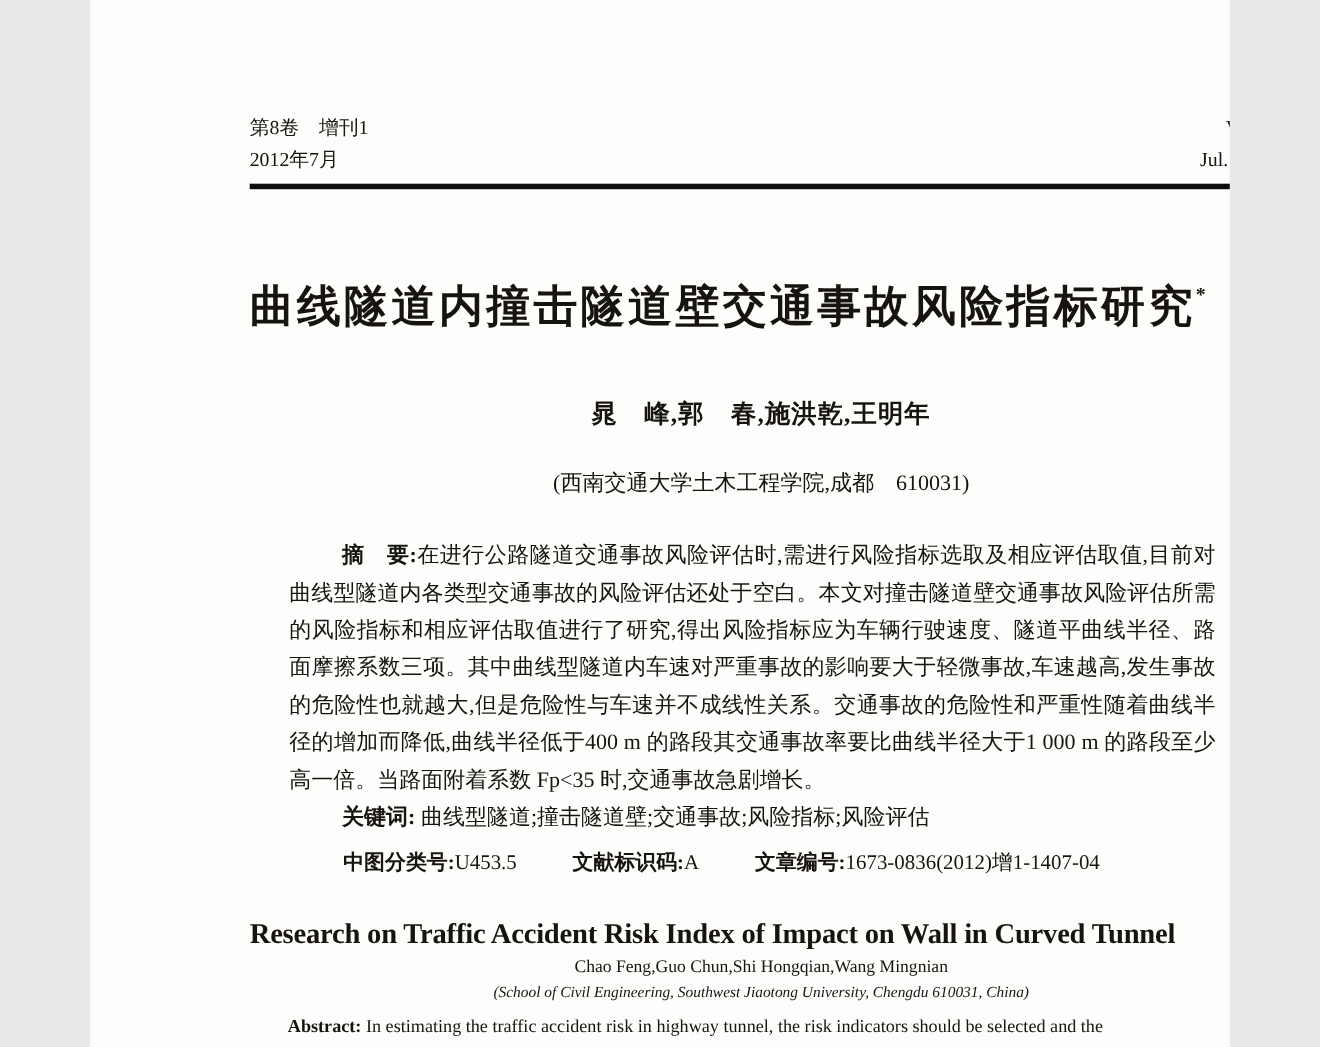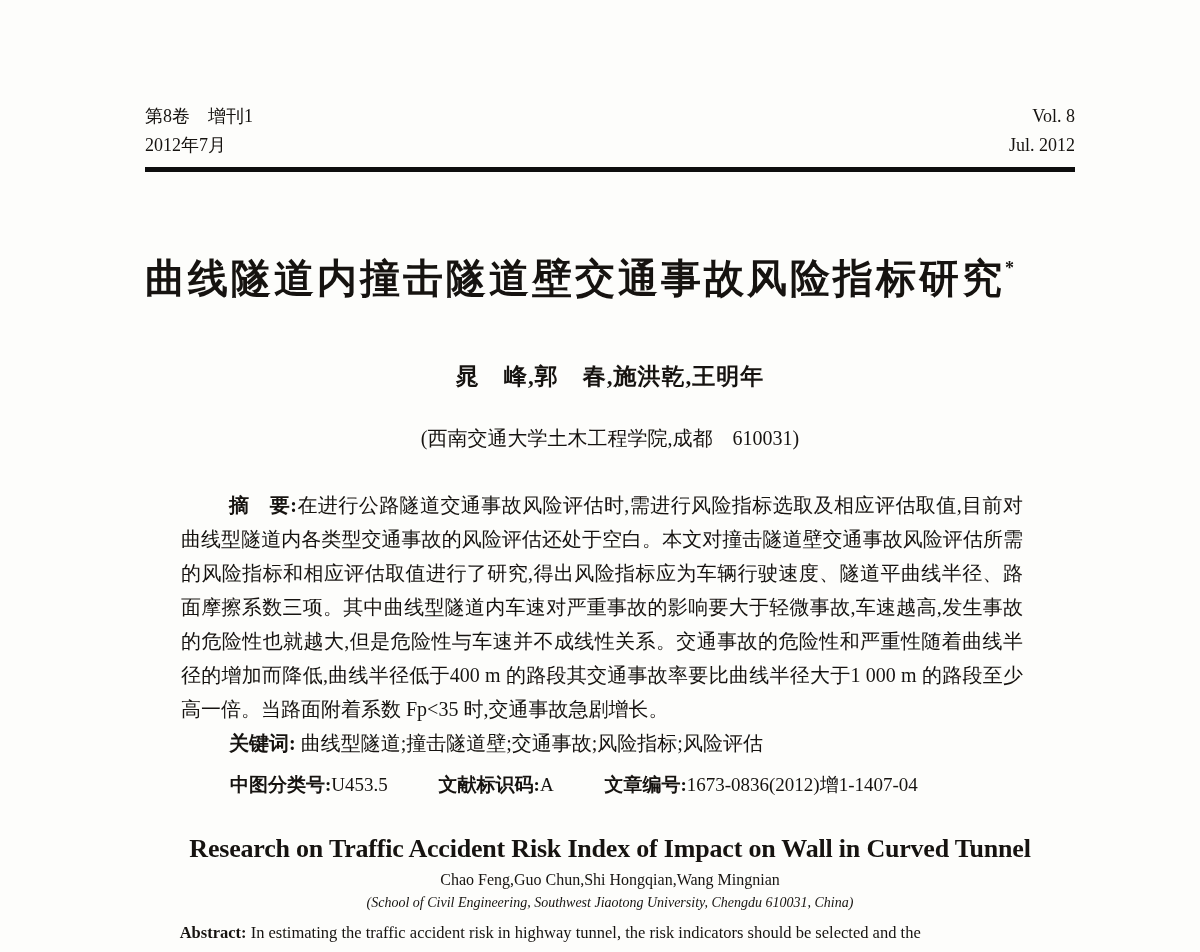--- a/index.html
+++ b/index.html
@@ -1,21 +1,21 @@
 <!DOCTYPE html>
 <html><head>
 <meta charset="utf-8">
 <style>
   html, body {
     margin: 0;
     padding: 0;
     background: #e9e9e9;
   }
   .page {
-    width: 1200px;
+    width: 1036px;
     height: 952px;
     margin: 0 auto;
     background: #fdfdfb;
     color: #161310;
     font-family: "Liberation Serif", "DejaVu Serif", serif;
     overflow: hidden;
     position: relative;
     box-sizing: border-box;
   }
   .content {
@@ -83,21 +83,21 @@
     line-height: 30px;
     white-space: nowrap;
   }
   .clc-item { margin-right: 46px; }
   .clc-item:last-child { margin-right: 0; }
   
   .title-en {
     margin: 34px 0 0;
     font-size: 26px;
     font-weight: 700;
-    text-align: center;
+    text-align: left;
     white-space: nowrap;
     letter-spacing: -0.2px;
   }
   .authors-en {
     margin-top: 7px;
     font-size: 16px;
     text-align: center;
   }
   .affiliation-en {
     margin-top: 6px;

